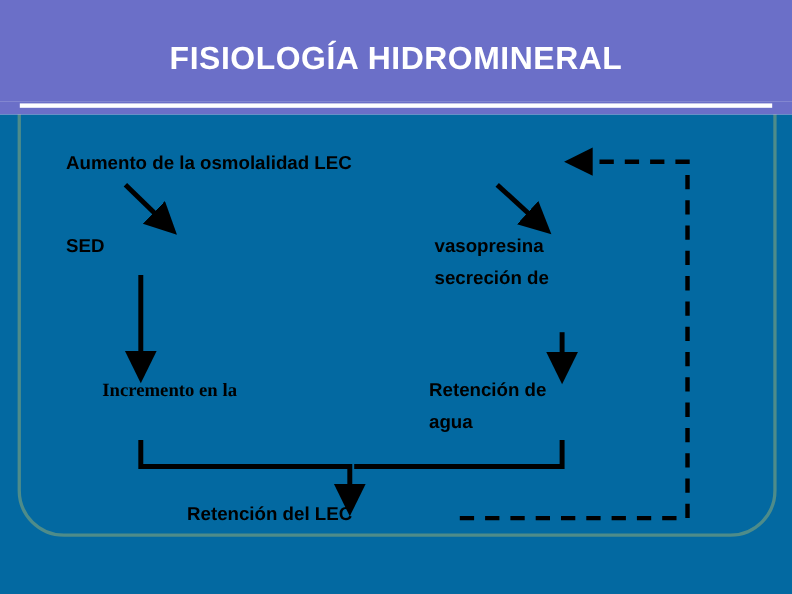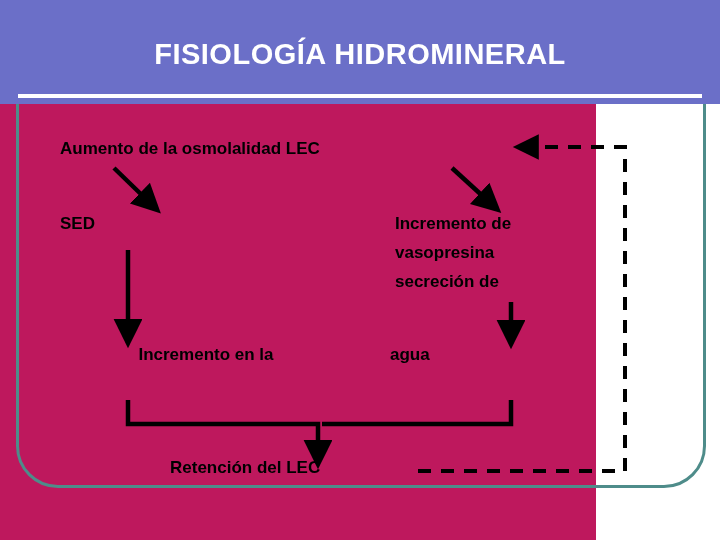--- a/index.html
+++ b/index.html
@@ -8,23 +8,23 @@
   }
   body {
     width: 720px;
     height: 540px;
     background: #ffffff;
     font-family: "Liberation Sans", sans-serif;
     overflow: hidden;
   }
   #slide {
     position: relative;
-    width: 596px;
+    width: 720px;
     height: 540px;
-    background: #be185d;
+    background: #0369a1;
   }
   
   .title-banner {
     position: absolute;
     left: 0;
     top: 0;
     width: 720px;
     height: 92px;
     background: #6b6fc8;
   }
@@ -104,30 +104,30 @@
   <div class="title-banner"></div>
   <div class="title-underline"></div>
   <div class="title-rule"></div>
   <div class="title-text">FISIOLOGÍA HIDROMINERAL</div>
 
   <div class="label" style="left:60px; top:134px; width:520px;">Aumento de la osmolalidad LEC</div>
 
   <div class="label" style="left:60px; top:209px; width:180px;">SED</div>
 
   <div class="label" style="left:395px; top:209px; width:190px;">
-    <div>Incremento de</div>
     <div>vasopresina</div>
     <div>secreción de</div>
   </div>
 
-  <div class="label" style="left:76px; top:340px; width:260px; text-align:center;">
+  <div class="label" style="left:93px; top:340px; width:260px; text-align:left;font-family:Liberation Serif, serif;">
     <div>Incremento en la</div>
   </div>
 
   <div class="label" style="left:390px; top:340px; width:190px;">
+    <div>Retención de</div>
     <div>agua</div>
   </div>
 
   <div class="label" style="left:170px; top:453px; width:260px;">Retención del LEC</div>
 
   <svg class="overlay" viewBox="0 0 720 540">
     <defs>
       <marker id="ah" markerWidth="7" markerHeight="7" refX="2.2" refY="3.2" orient="auto" markerUnits="strokeWidth">
         <path d="M0,0 L6.5,3.2 L0,6.4 z" fill="#000000"></path>
       </marker>

